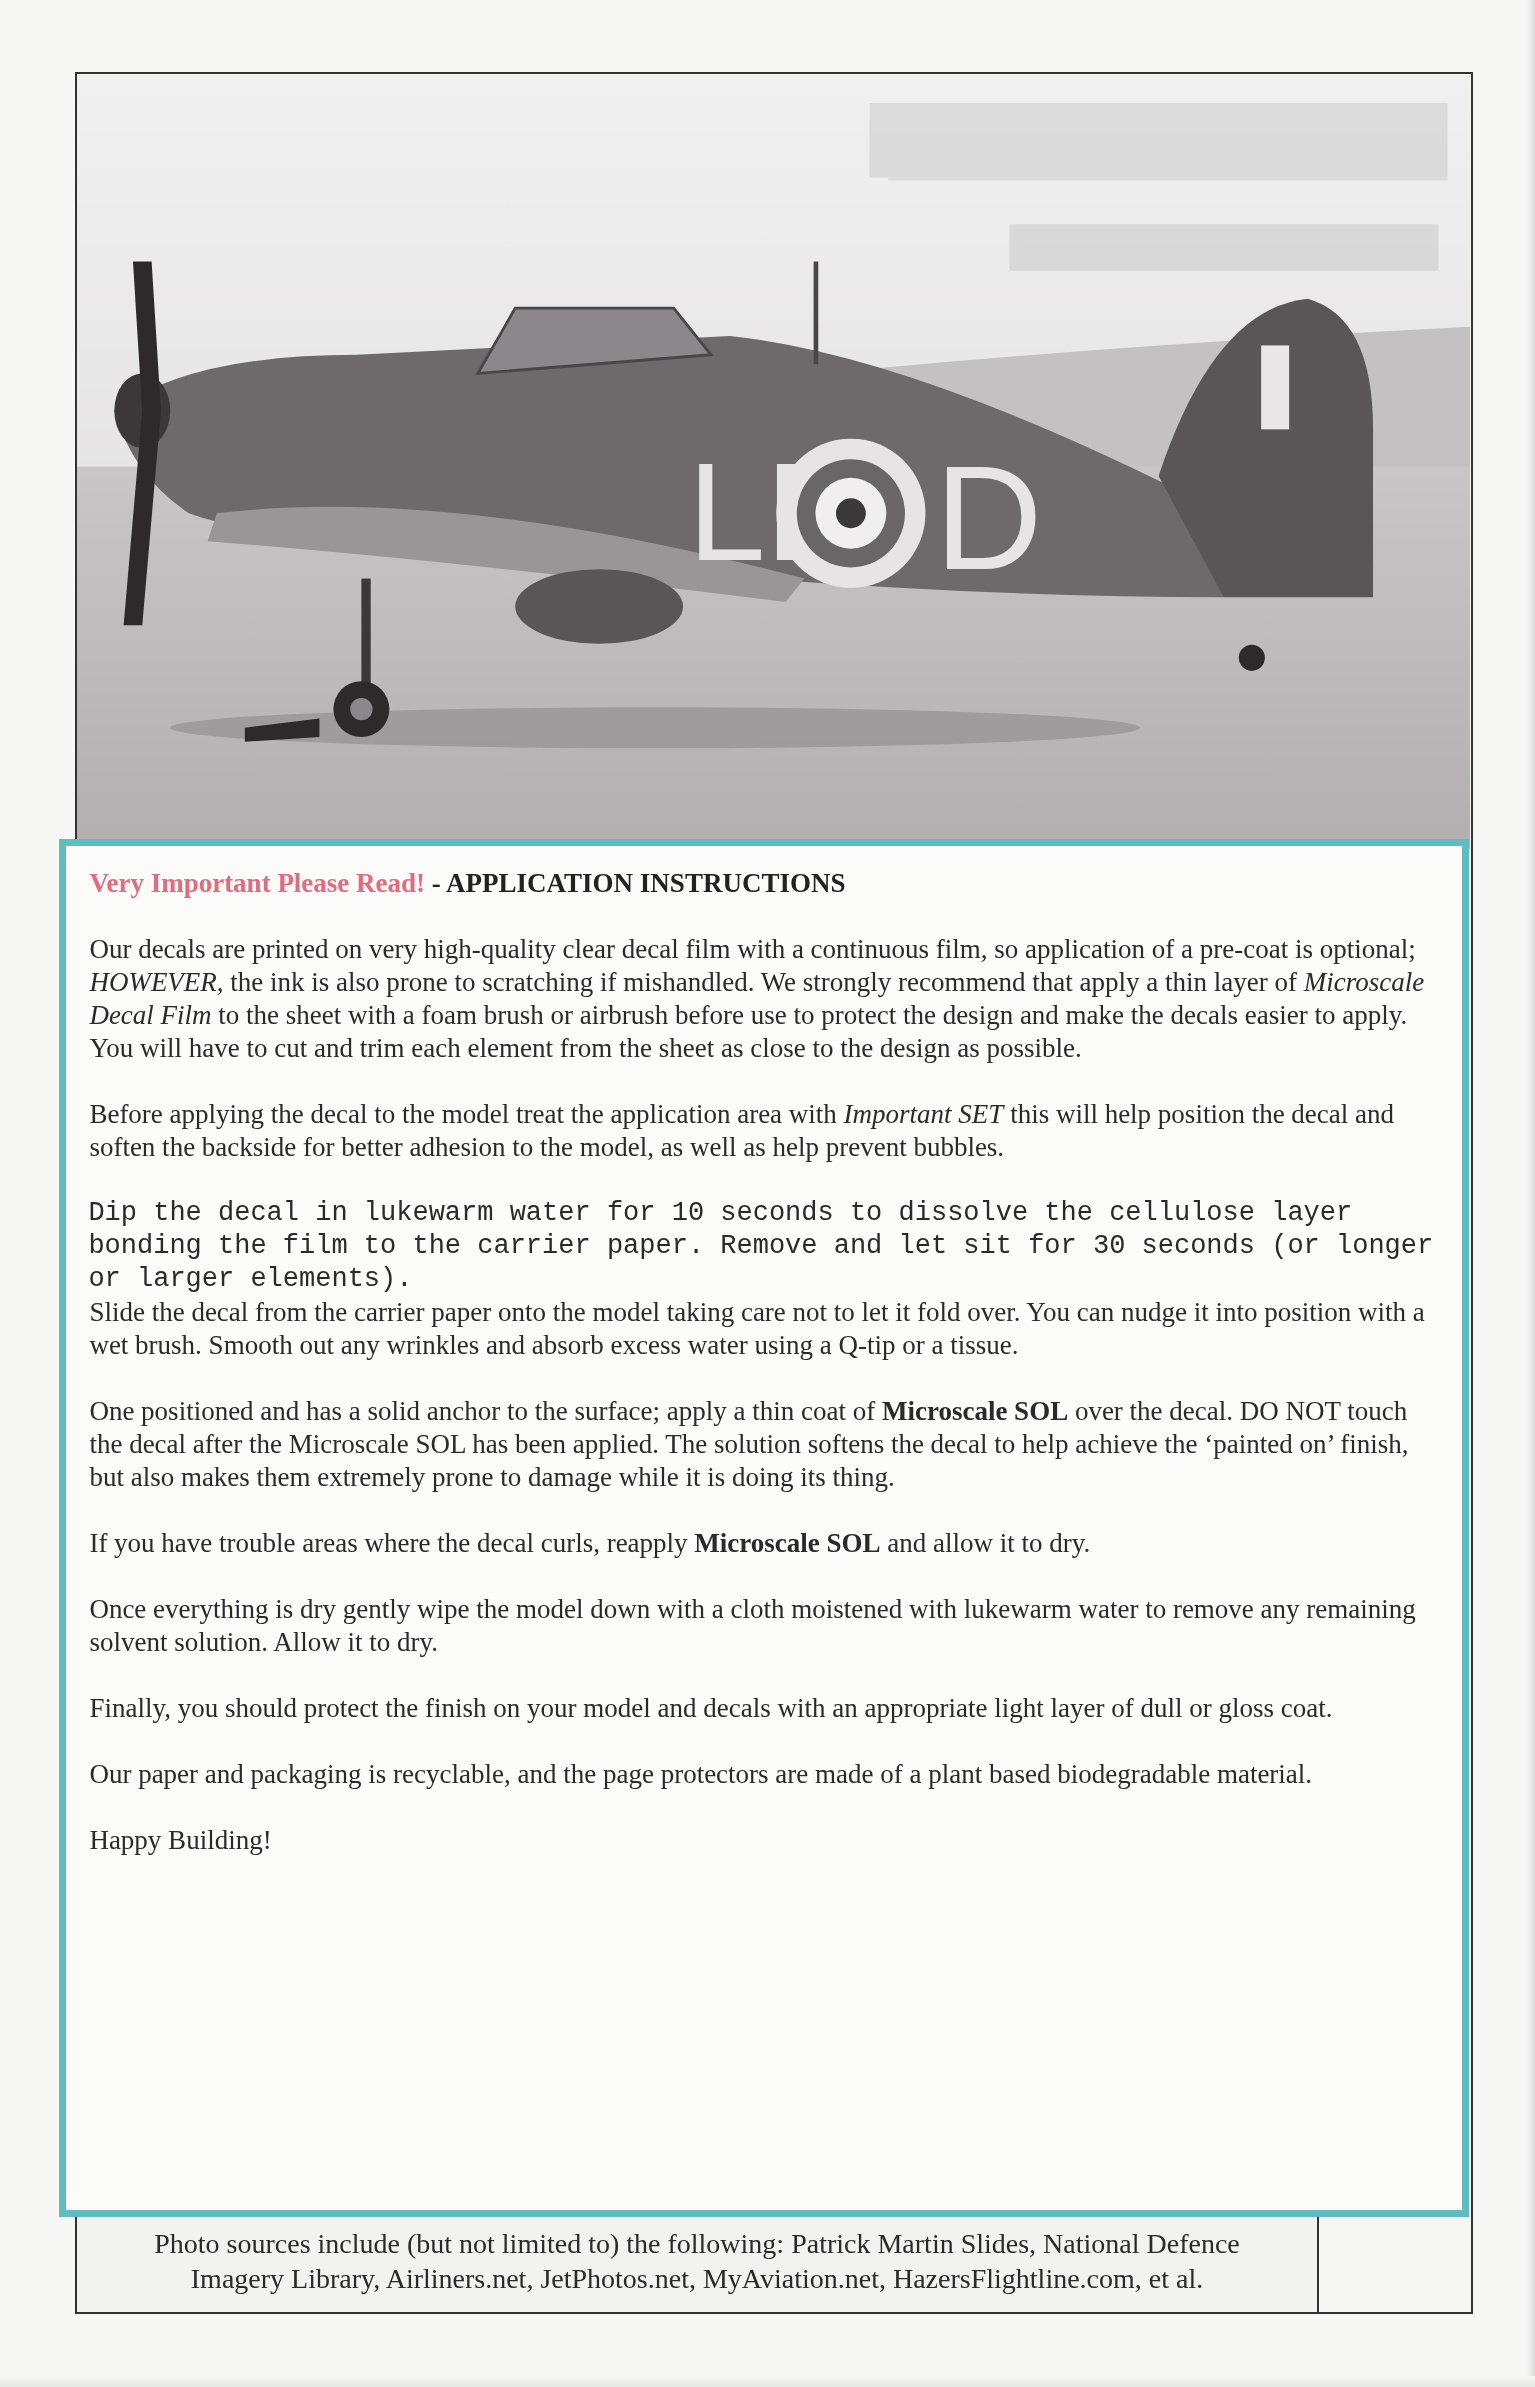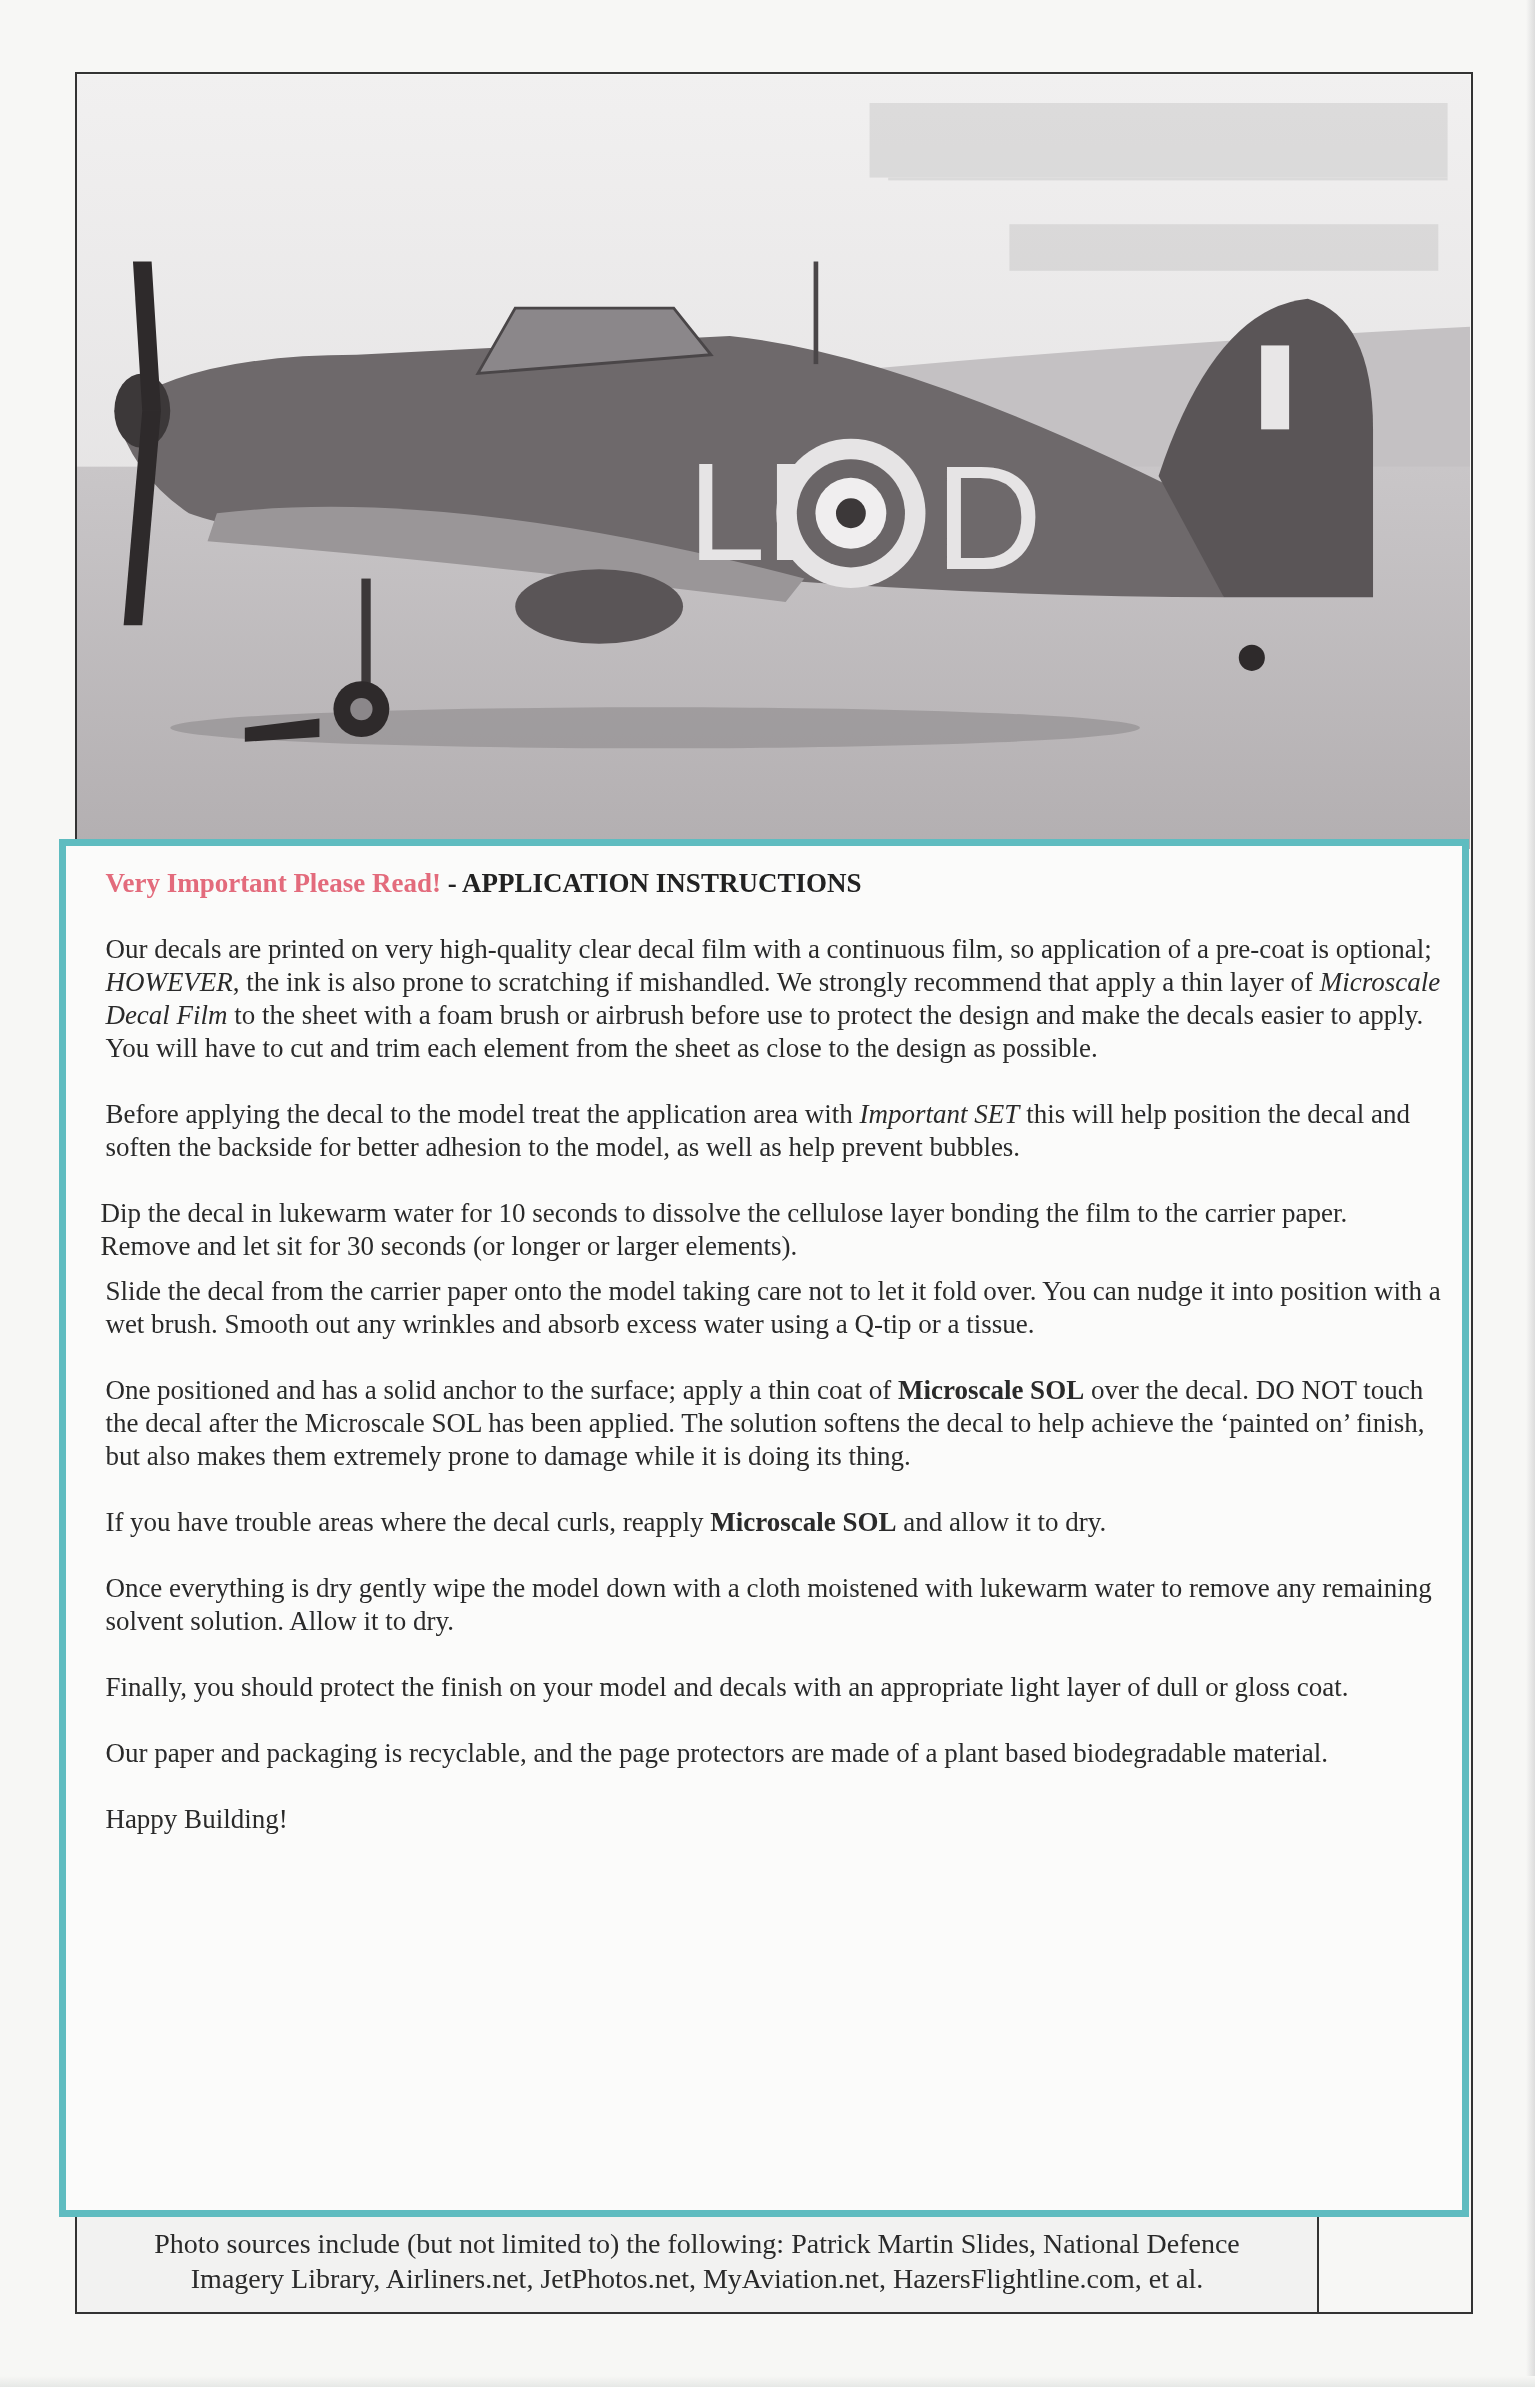--- a/index.html
+++ b/index.html
@@ -28,22 +28,22 @@
     overflow: hidden; background: #eceaea;
   }
   .photo svg { width: 100%; height: 100%; display: block; }
   .instructions {
     position: absolute; left: 59px; top: 839px; width: 1410px; height: 1378px;
     border: 7.5px solid #5fbcc0; box-sizing: border-box;
     background: #fbfbfa;
     padding: 20.5px 18.6px 0 22.4px;
     font-size: 27px; line-height: 33px;
   }
-  .instructions p { margin: 0 0 33px 17px; }
-  .instructions p.tight { margin: 12px; }
+  .instructions p { margin: 0 0 33px 1px; }
+  .instructions p.tight { margin: 0; font-family: Liberation Mono, monospace; }
   .headline { margin: 0 0 0 0; }
   .warn { color: #e36b7c; font-weight: bold; }
   .title { font-weight: bold; color: #222; }
   .bi { font-weight: normal; font-style: italic; }
   .b { font-weight: bold; }
   .sources {
     position: absolute; left: 75px; top: 2217px; width: 1244px; height: 97px;
     border: 2.8px solid #333; border-top: none; box-sizing: border-box;
     background: #f2f2f1;
     text-align: center; font-size: 28px; line-height: 35px;

